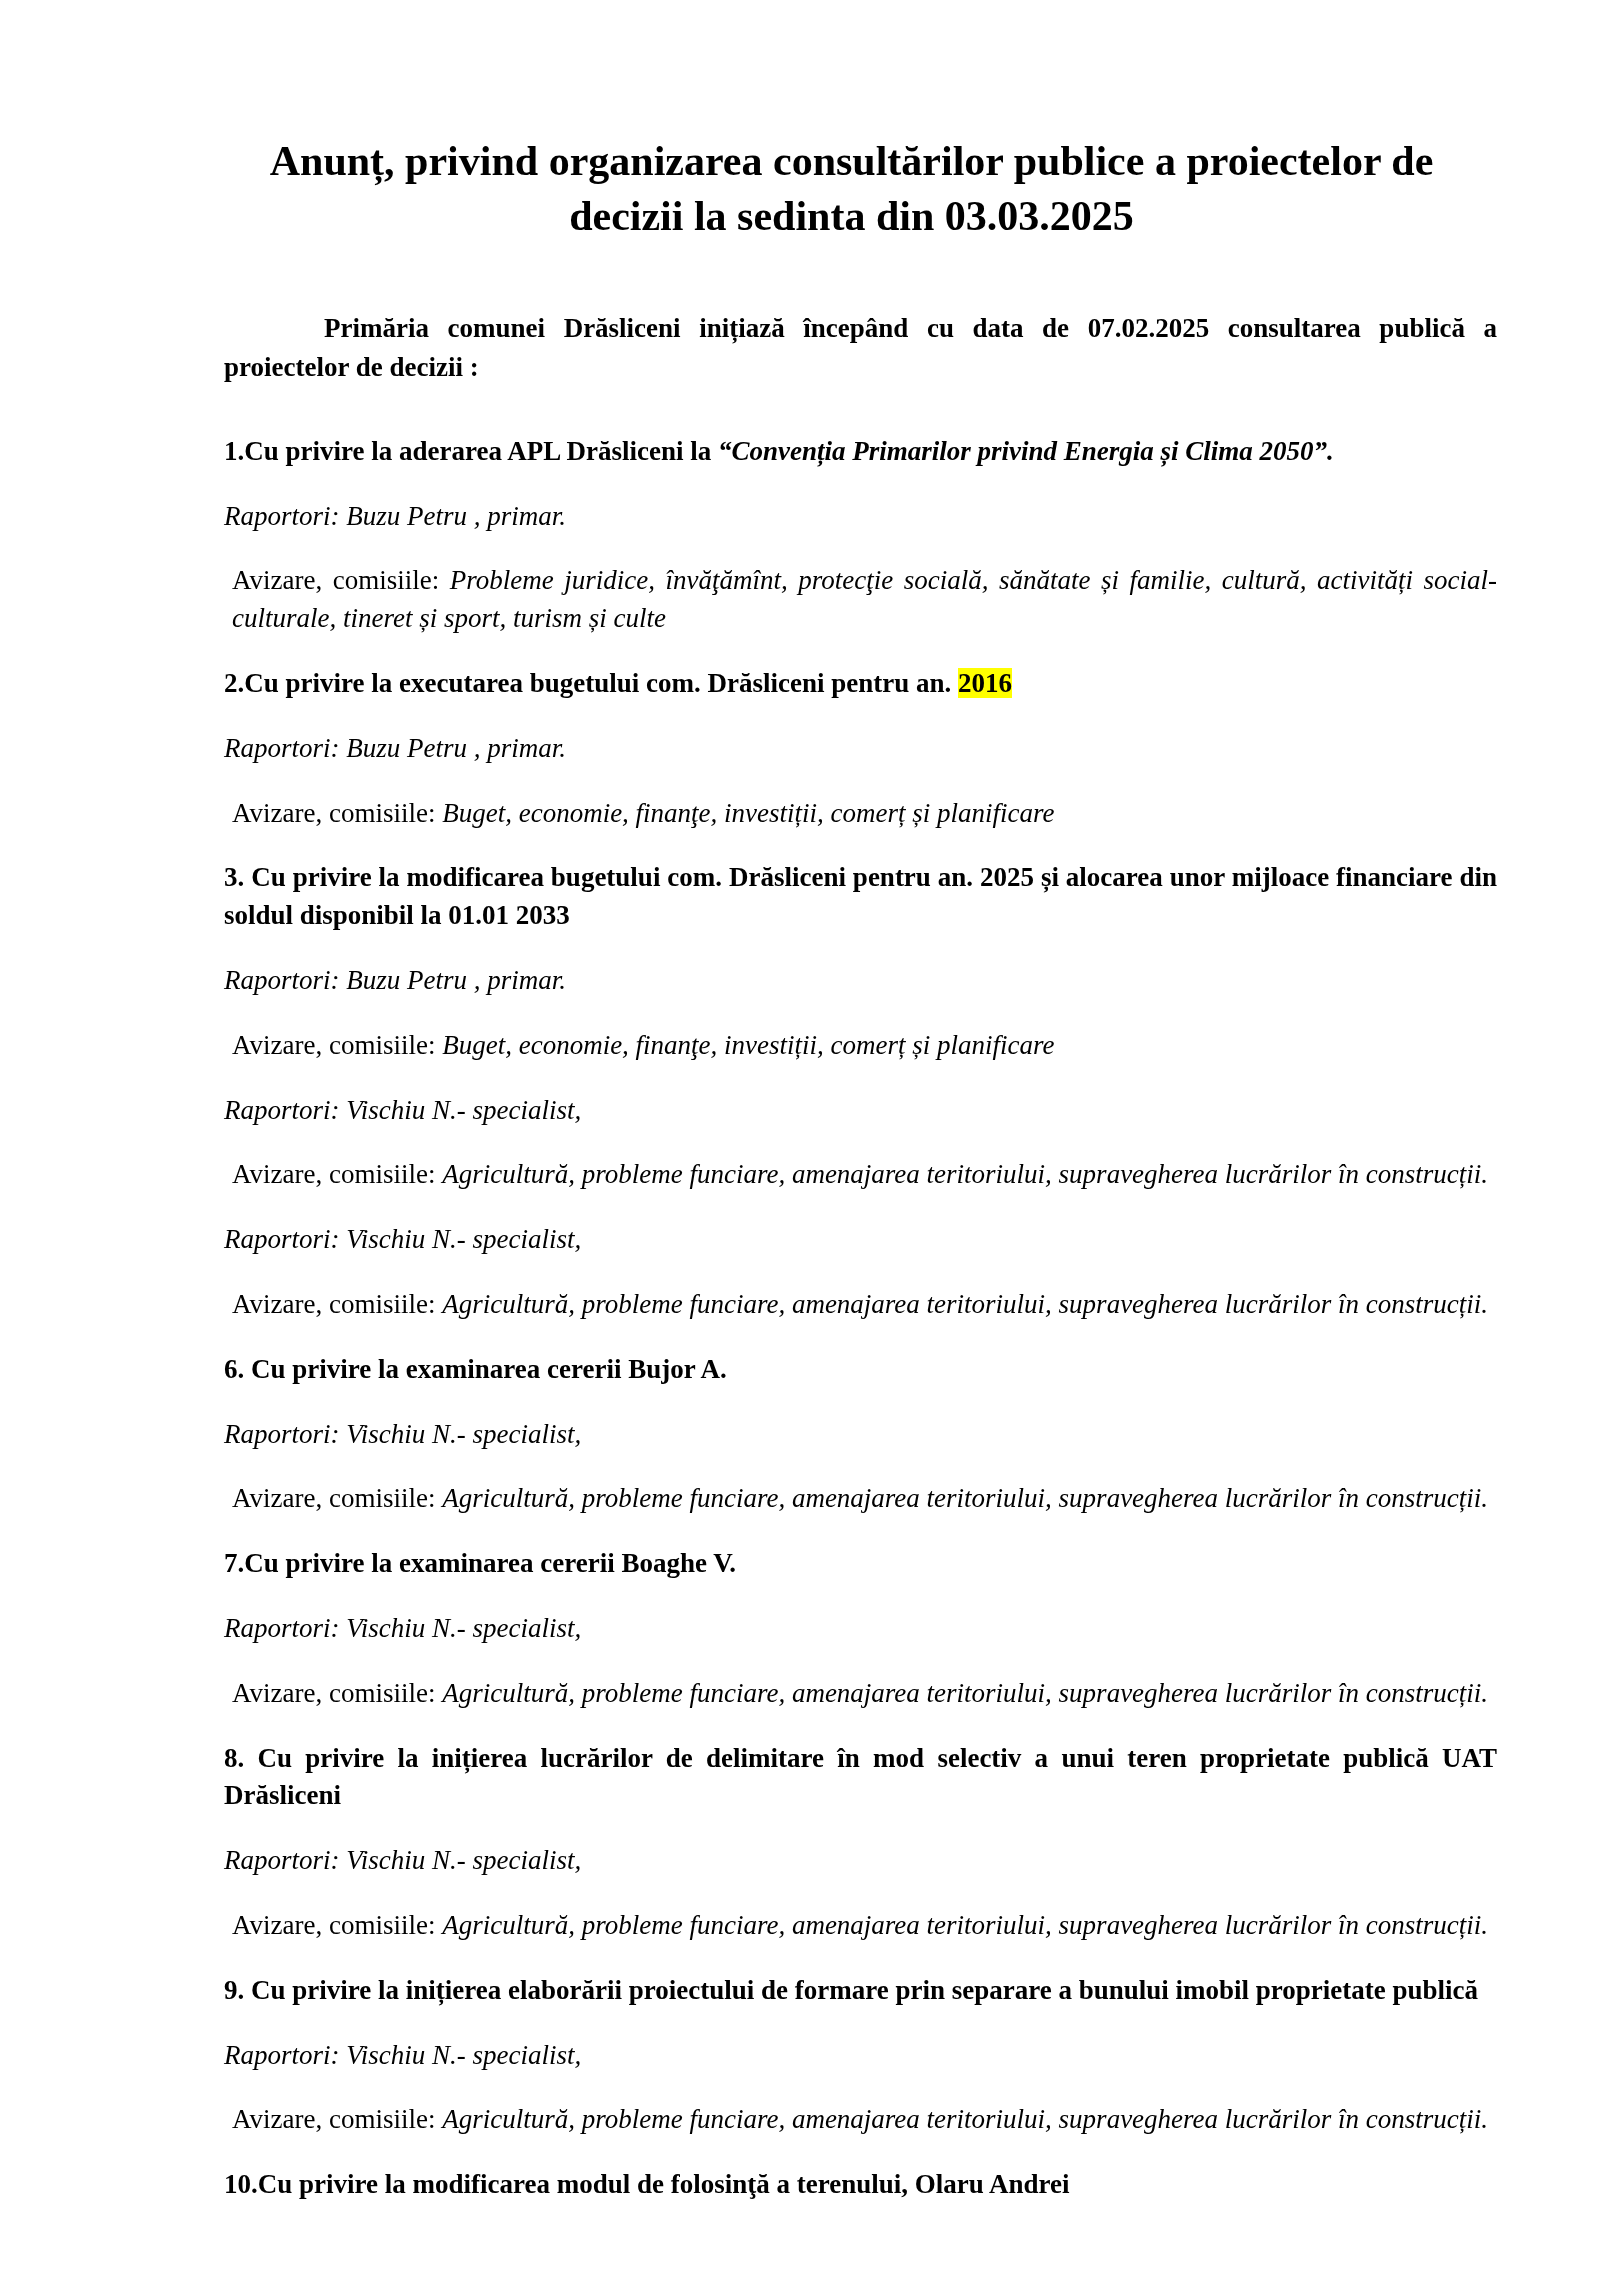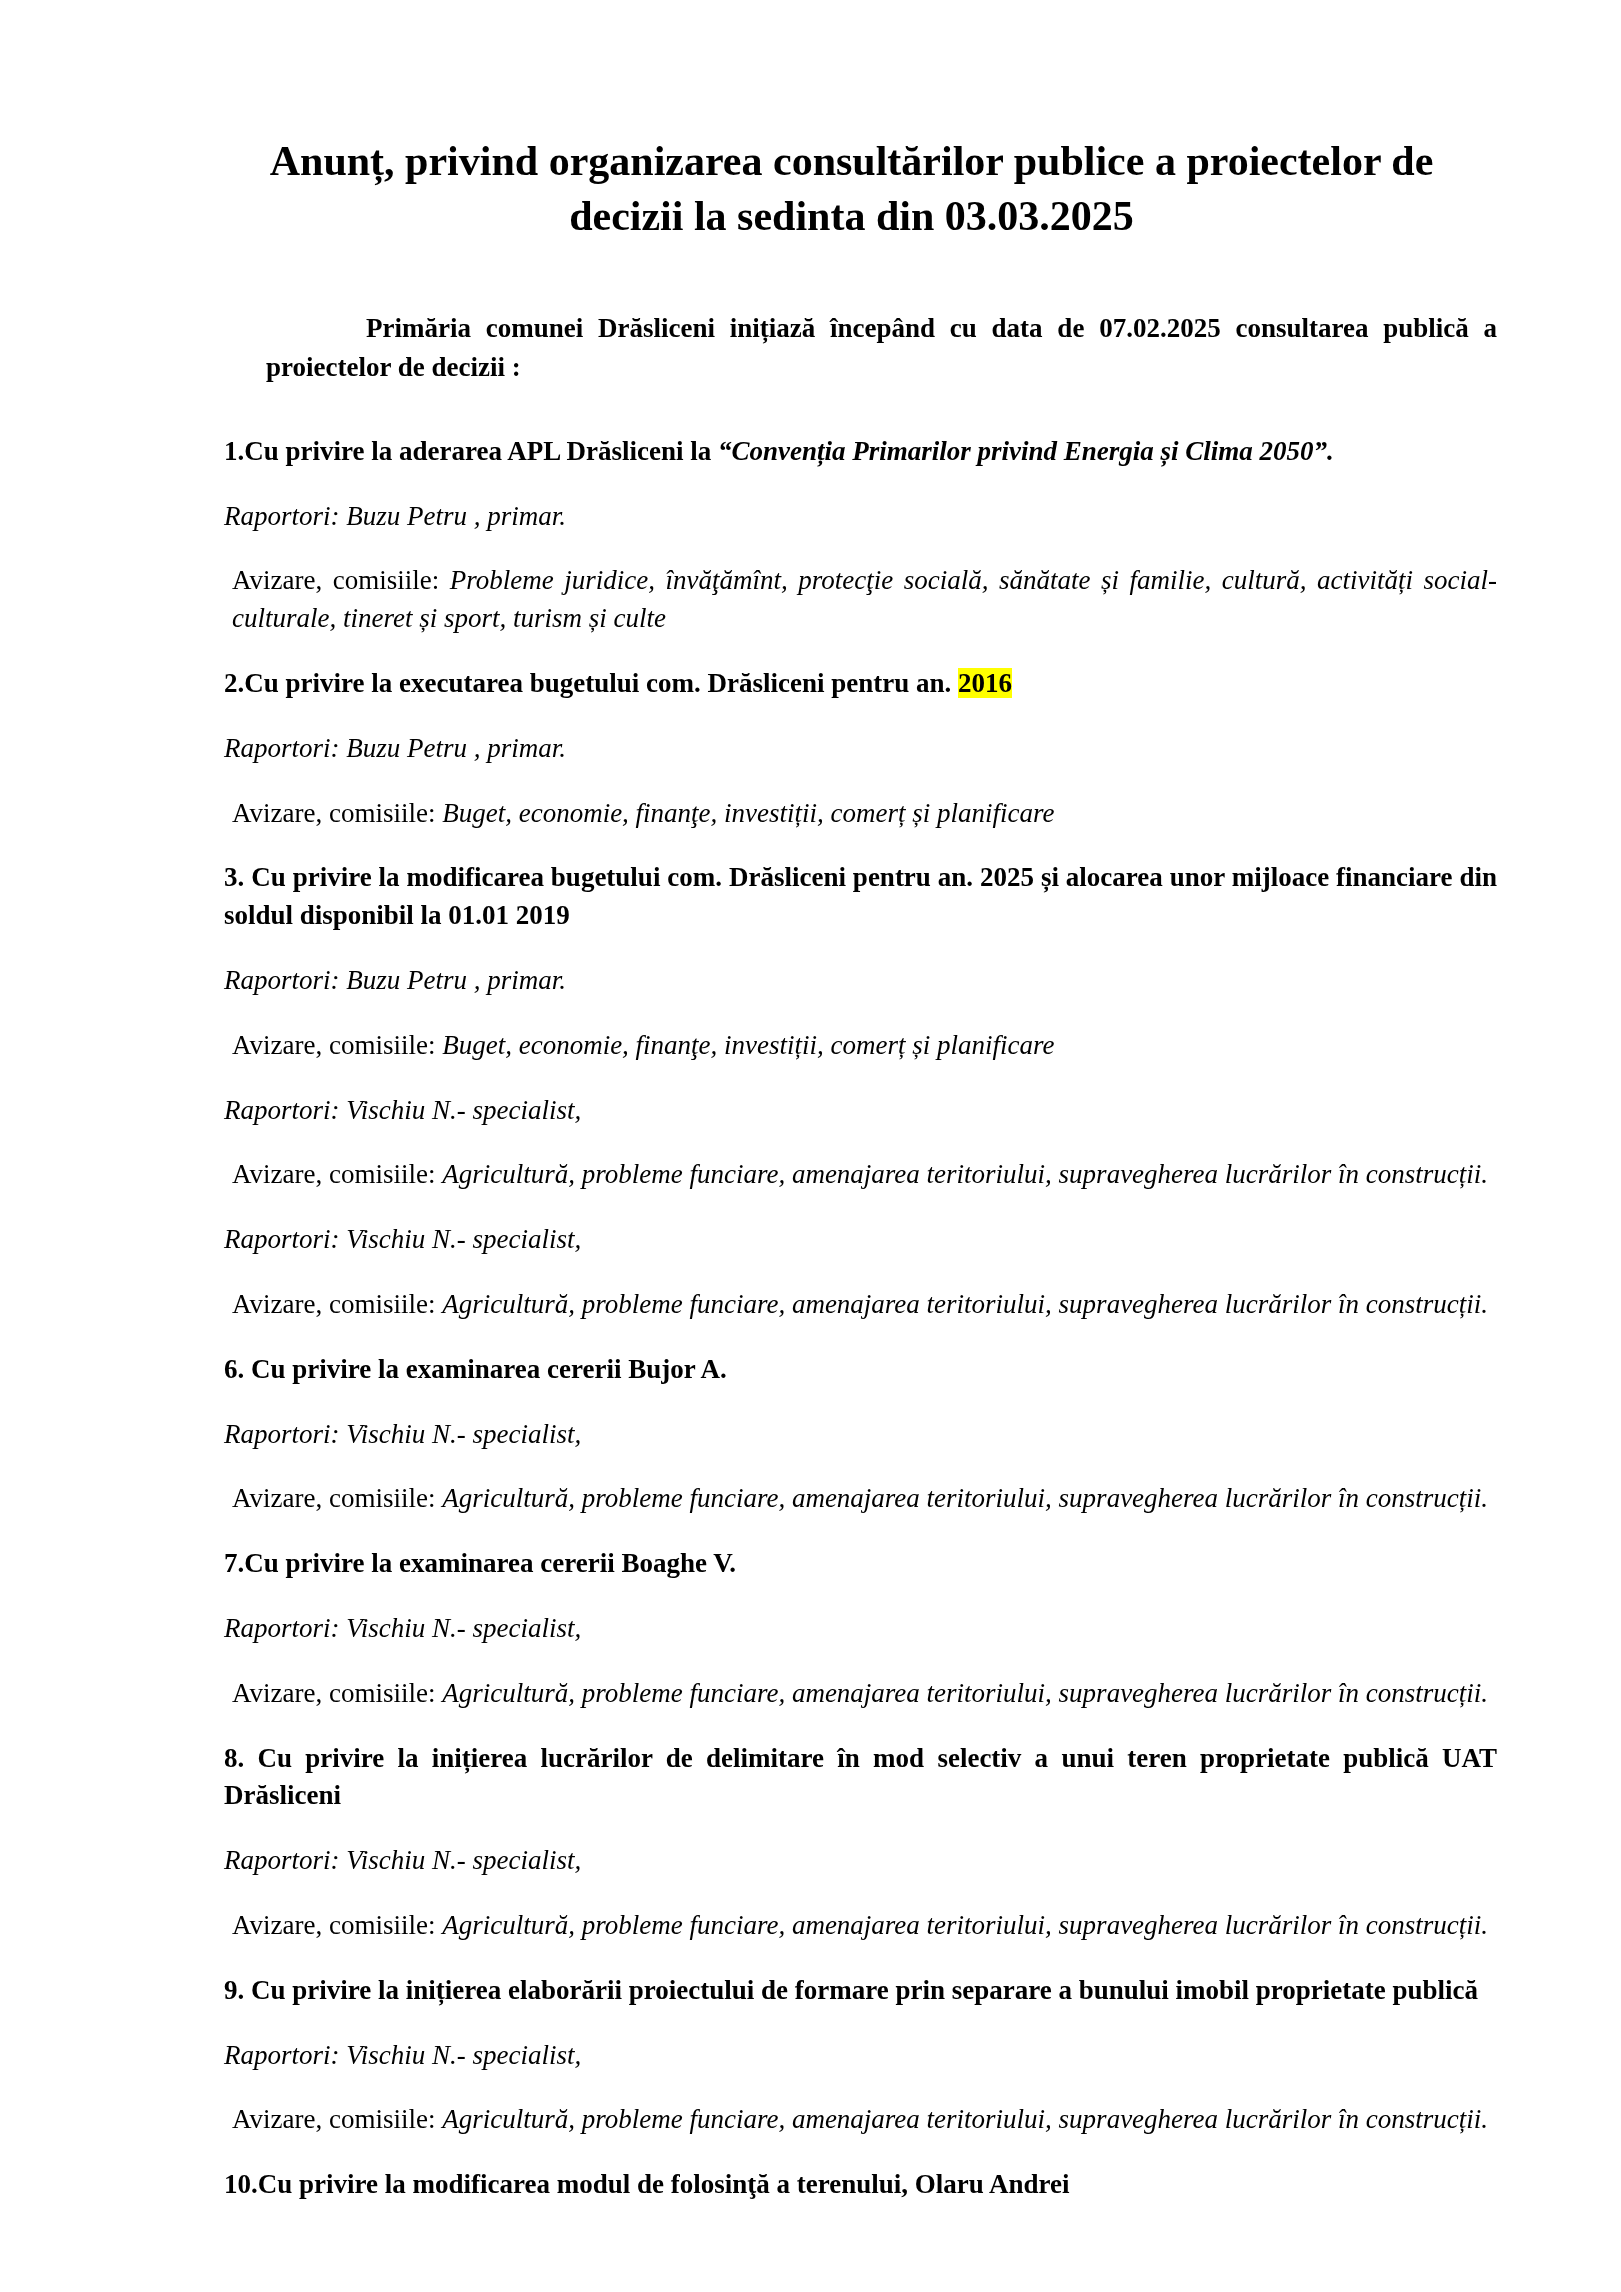--- a/index.html
+++ b/index.html
@@ -29,21 +29,20 @@
   }
   .doc-title .line2 {
     display: block;
   }
   .intro {
     margin-top: 66px;
     font-weight: bold;
     font-size: 27px;
     line-height: 1.42;
     text-align: justify;
-    margin-left: 42px;
   }
   .intro .indent {
     display: inline-block;
     width: 100px;
   }
   .items {
     margin-top: 47px;
   }
   .item {
     margin: 0;
@@ -95,21 +94,21 @@
       <p class="avizare"><span>Avizare, comisiile: </span><span class="com">Probleme juridice, învăţămînt, protecţie socială, sănătate și familie, cultură, activități social-culturale, tineret și sport, turism și culte</span></p>
     </div>
 
     <div class="item">
       <p class="item-title"><span> 2.</span><span>Cu privire la executarea bugetului   com. Drăsliceni pentru an. </span><span class="hl">2016</span></p>
       <p class="rap">Raportori: Buzu Petru , primar.</p>
       <p class="avizare"><span>Avizare, comisiile: </span><span class="com">Buget, economie, finanţe, investiții, comerț și planificare</span></p>
     </div>
 
     <div class="item">
-      <p class="item-title"><span>3. </span><span>Cu privire la modificarea bugetului com. Drăsliceni  pentru an. 2025 și alocarea unor mijloace financiare din   soldul disponibil la 01.01 2019</span></p>
+      <p class="item-title"><span>3. </span><span>Cu privire la modificarea bugetului com. Drăsliceni  pentru an. 2025 și alocarea unor mijloace financiare din   soldul disponibil la 01.01 2033</span></p>
       <p class="rap">Raportori: Buzu Petru , primar.</p>
       <p class="avizare"><span>Avizare, comisiile: </span><span class="com">Buget, economie, finanţe, investiții, comerț și planificare</span></p>
     </div>
 
     <div class="item">
       <p class="rap">Raportori: Vischiu N.- specialist,</p>
       <p class="avizare"><span>Avizare, comisiile: </span><span class="com">Agricultură, probleme funciare, amenajarea teritoriului, supravegherea lucrărilor în construcții.</span></p>
     </div>
 
     <div class="item">

